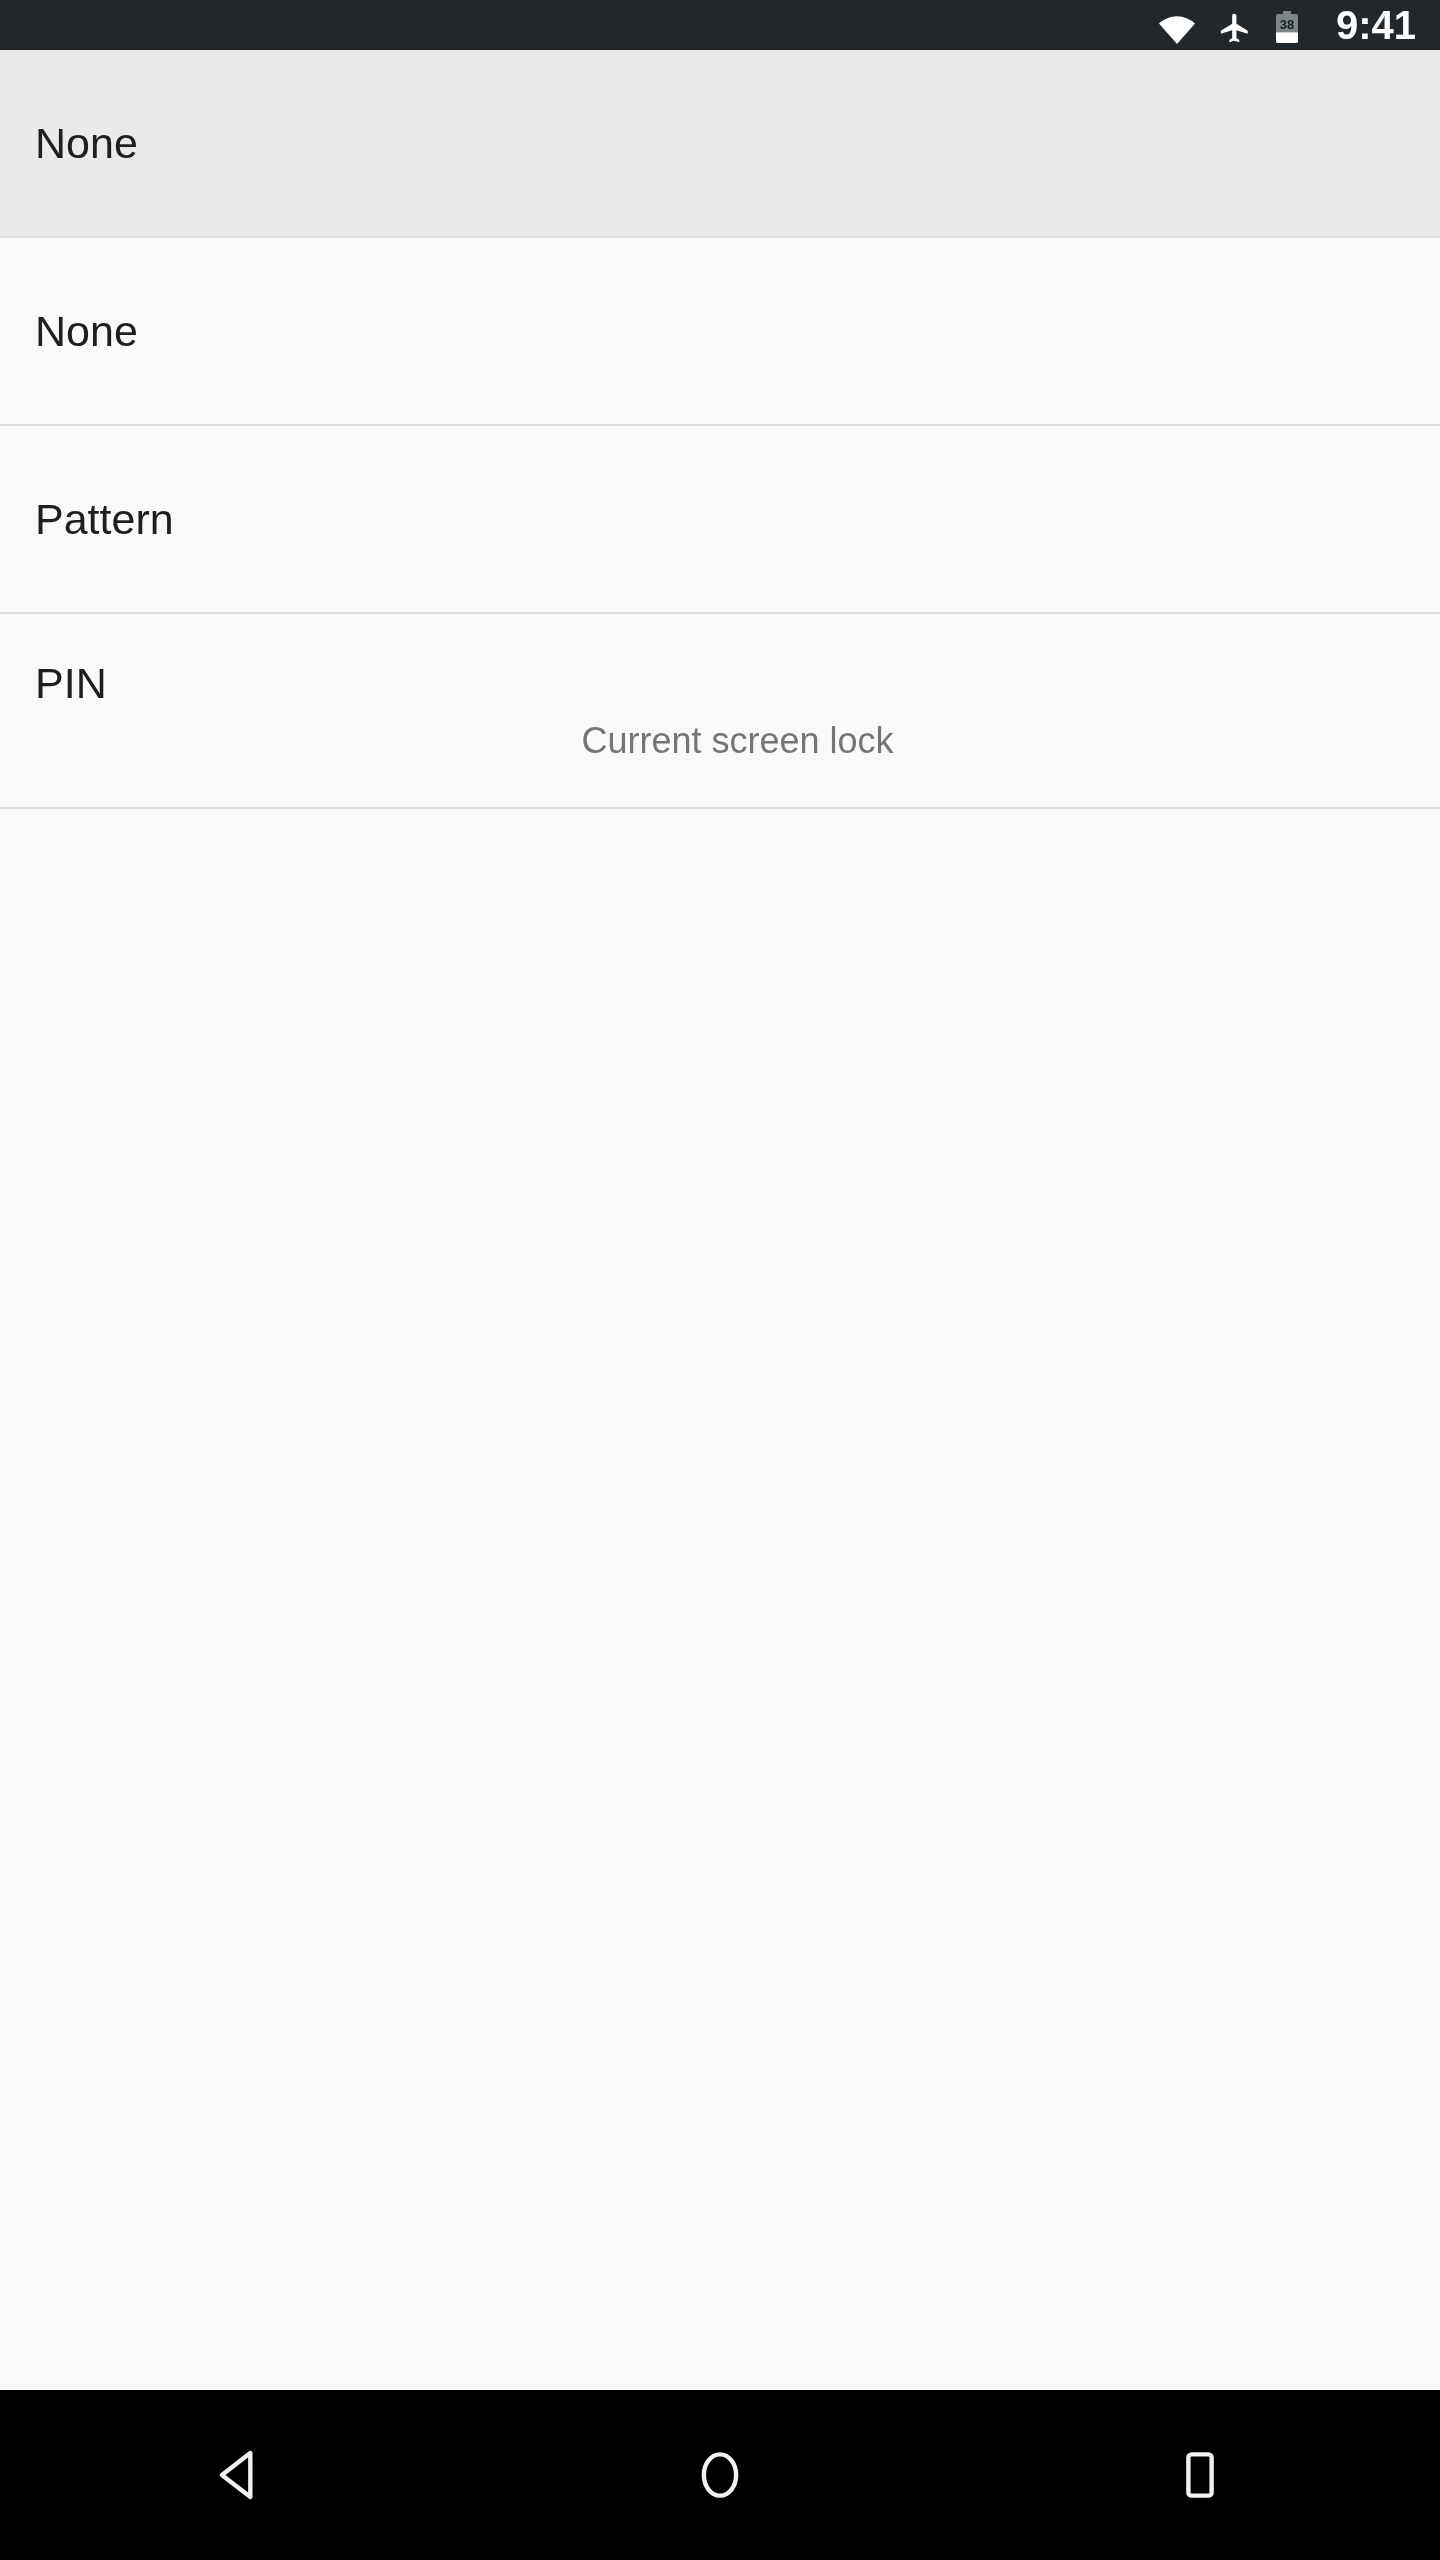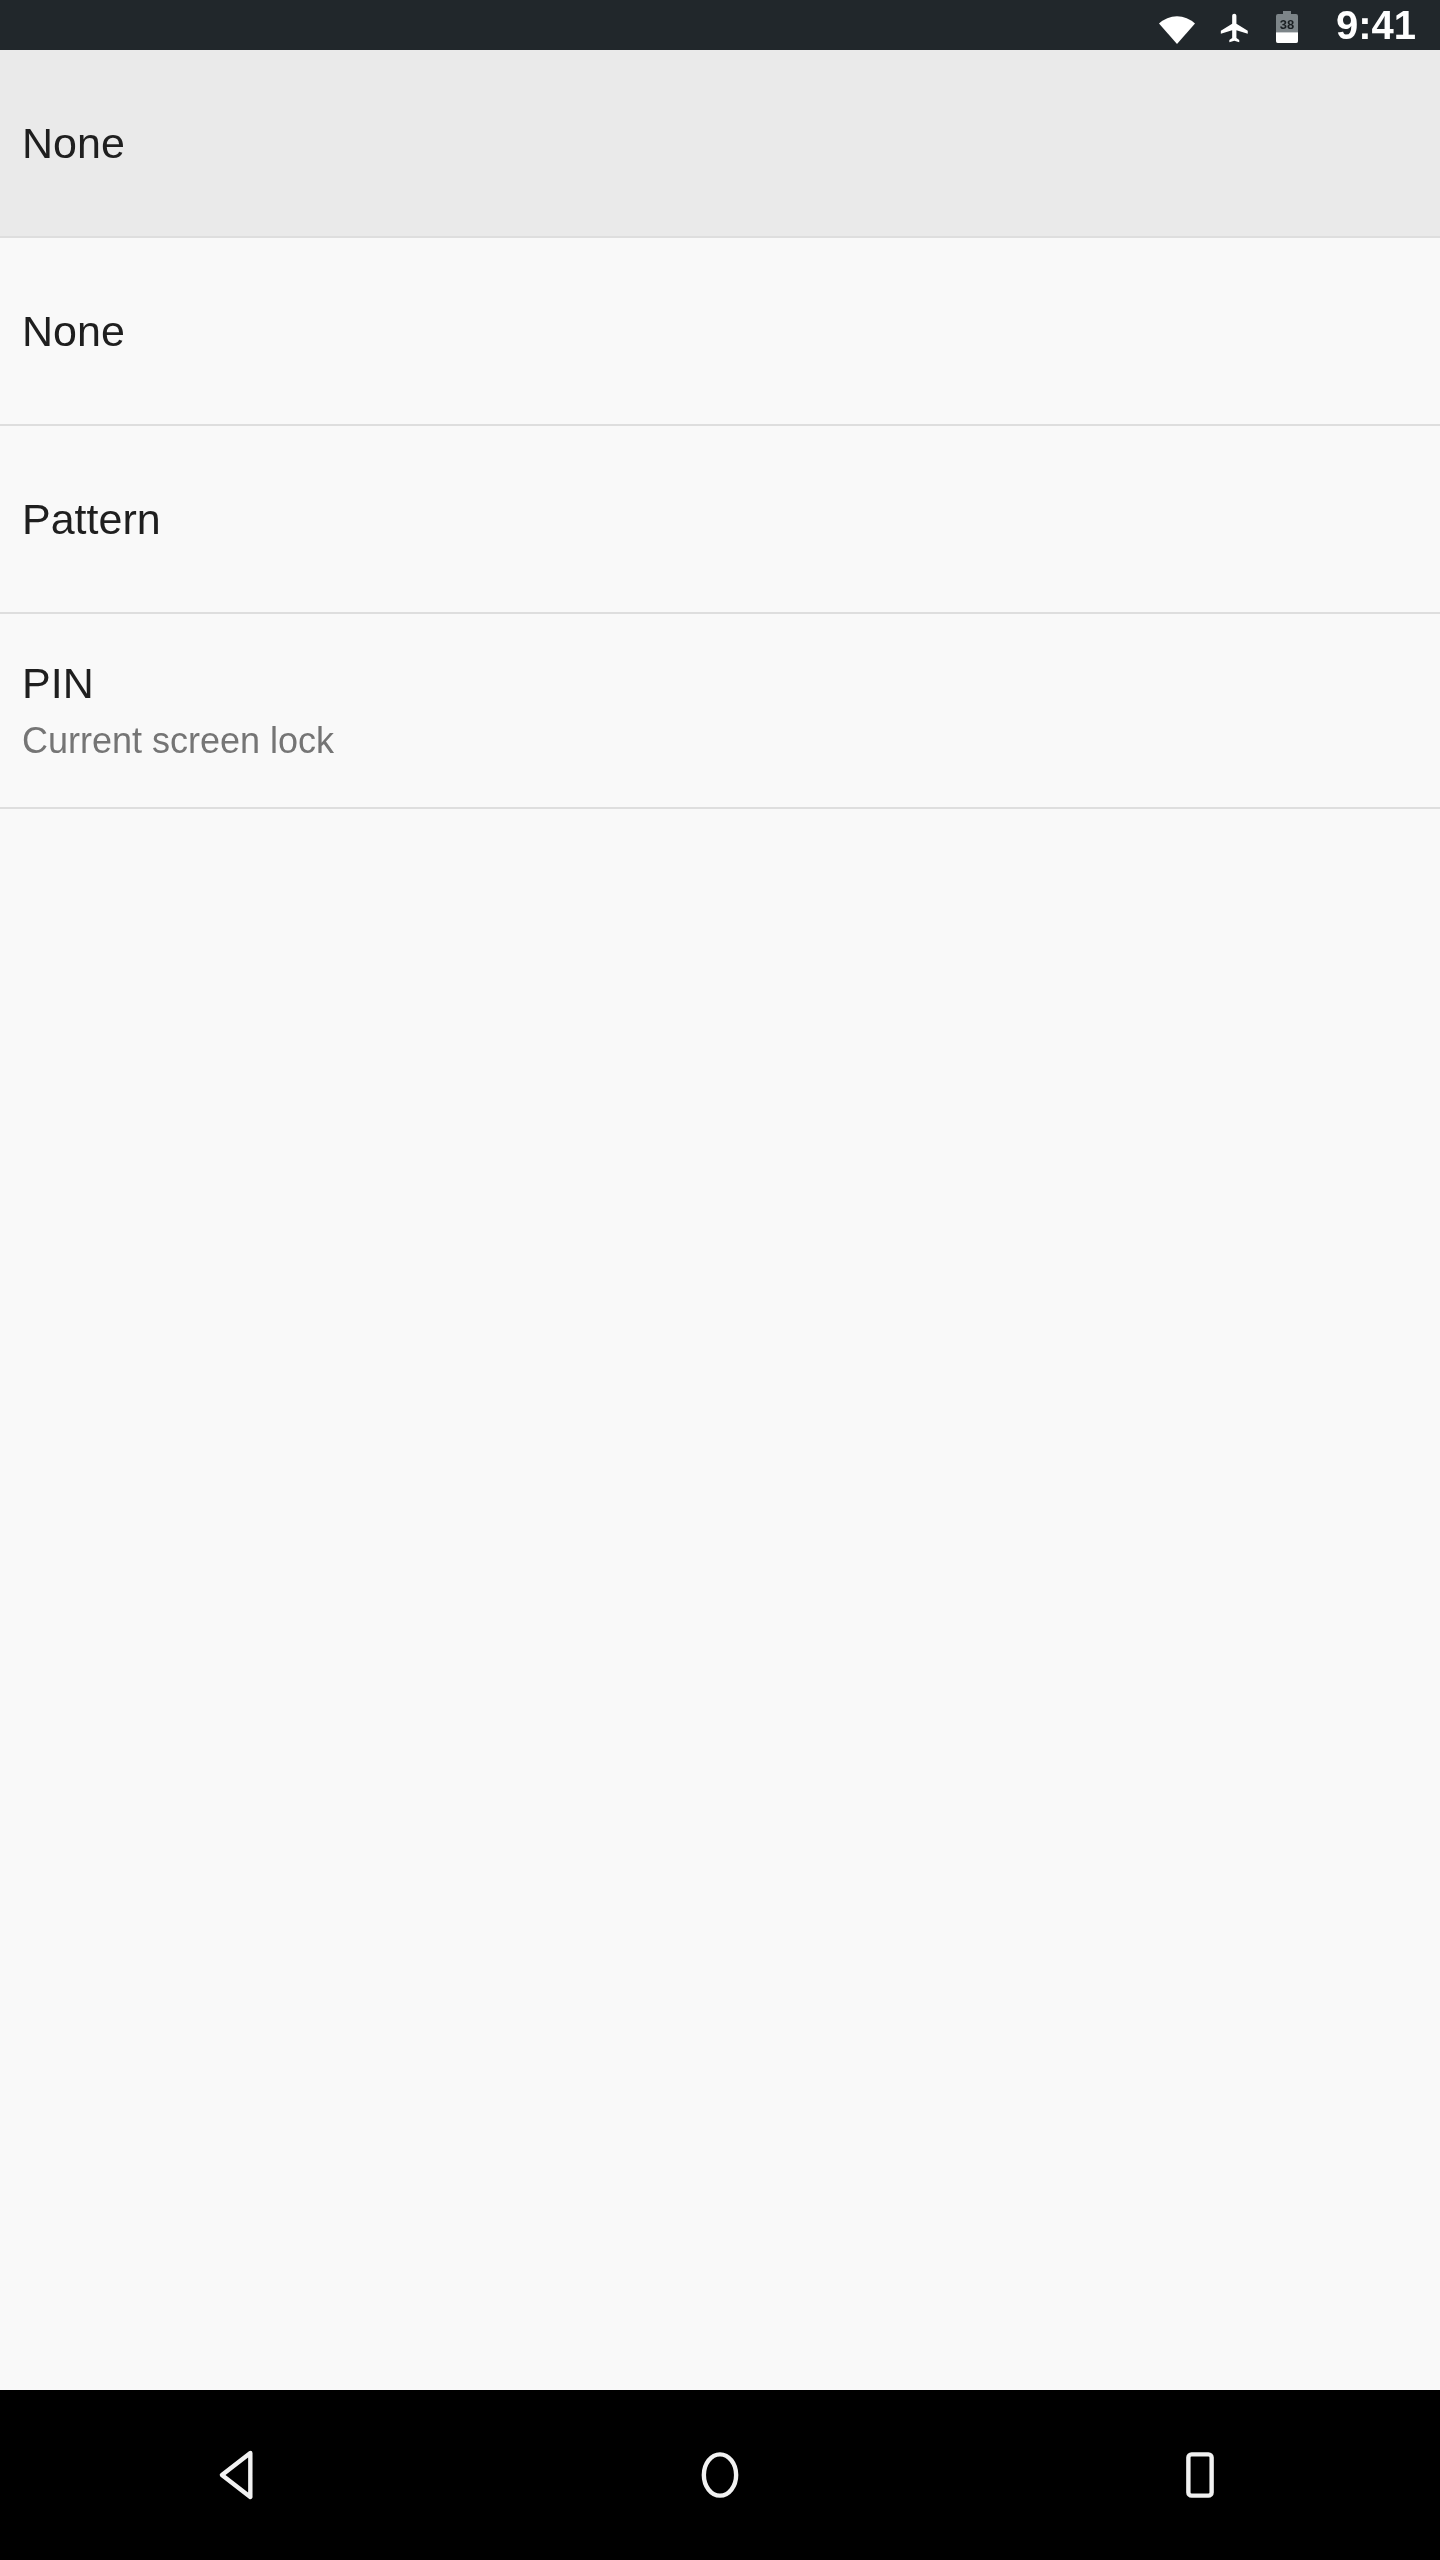--- a/index.html
+++ b/index.html
@@ -121,21 +121,21 @@
     background: #f9f9f9;
     display: flex;
     flex-direction: column;
     overflow: hidden;
   }
 
   .list-row {
     position: relative;
     background: #f9f9f9;
     border-bottom: 2px solid #dedede;
-    padding: 0 0 0 22px;
+    padding: 0 0 0 35px;
     display: flex;
     flex-direction: column;
     justify-content: center;
     flex: 0 0 auto;
     height: 188px;
   }
 
   .list-row.selected { background: #eaeaea; }
 
   .list-row.two-line { height: 195px; }
@@ -145,20 +145,21 @@
     color: #1f1f1f;
     line-height: 1.12;
     font-weight: normal;
   }
 
   .row-subtitle {
     font-size: 36px;
     color: #757575;
     line-height: 1.2;
     margin-top: 12px;
+    text-align: center;
   }
 
   .list-filler {
     flex: 1 1 auto;
     background: #f9f9f9;
   }
 
   
   .nav-bar {
     height: 170px;

